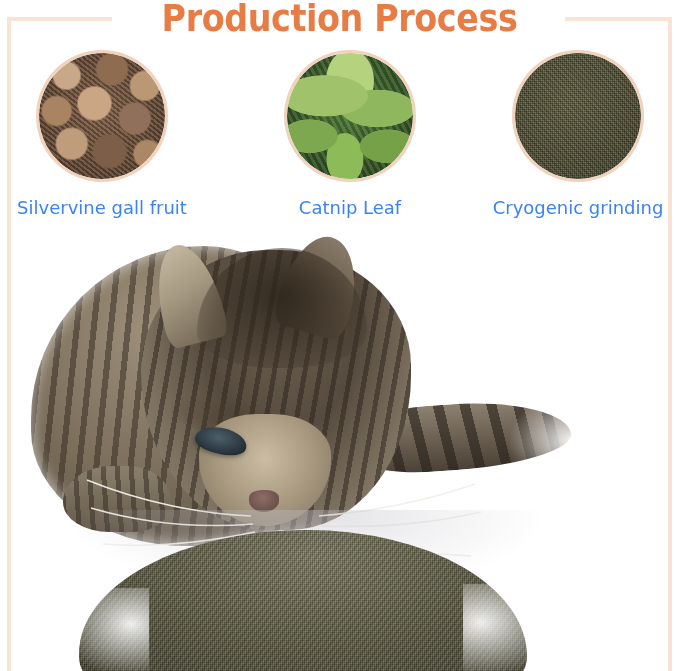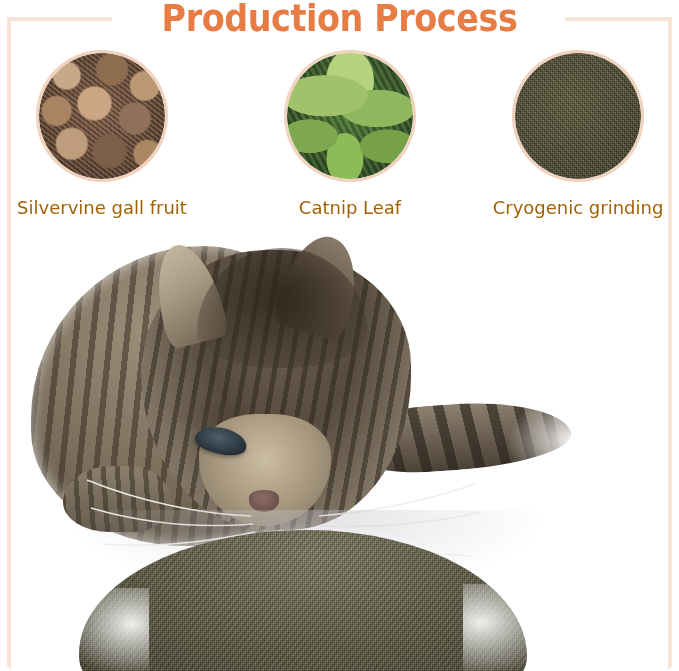--- a/index.html
+++ b/index.html
@@ -9,21 +9,20 @@
   }
   body {
     font-family: "Liberation Sans", sans-serif;
   }
   .infographic {
     position: relative;
     width: 679px;
     height: 671px;
     background: #ffffff;
     overflow: hidden;
-    border-radius: 20px;
   }
 
   
   .frame-left {
     position: absolute;
     left: 7px;
     top: 17px;
     width: 4px;
     height: 654px;
     background: #f9e2d6;
@@ -141,21 +140,21 @@
     background-image:
       repeating-linear-gradient(0deg, rgba(255,255,255,0.07) 0 1px, rgba(0,0,0,0.10) 1px 2px),
       repeating-linear-gradient(90deg, rgba(255,250,230,0.09) 0 1px, rgba(20,18,8,0.14) 1px 2px),
       repeating-linear-gradient(45deg, rgba(180,175,130,0.10) 0 2px, rgba(0,0,0,0.12) 2px 4px),
       radial-gradient(circle at 44% 38%, #5b5a3c 0%, #3b3a26 100%);
   }
 
   .step-label {
     margin-top: 18px;
     font-size: 18px;
-    color: #a16207;
+    color: #3b82f6;
     font-family: "DejaVu Sans", sans-serif;
     white-space: nowrap;
   }
 
   
   .photo {
     position: absolute;
     left: 11px;
     top: 228px;
     width: 657px;

